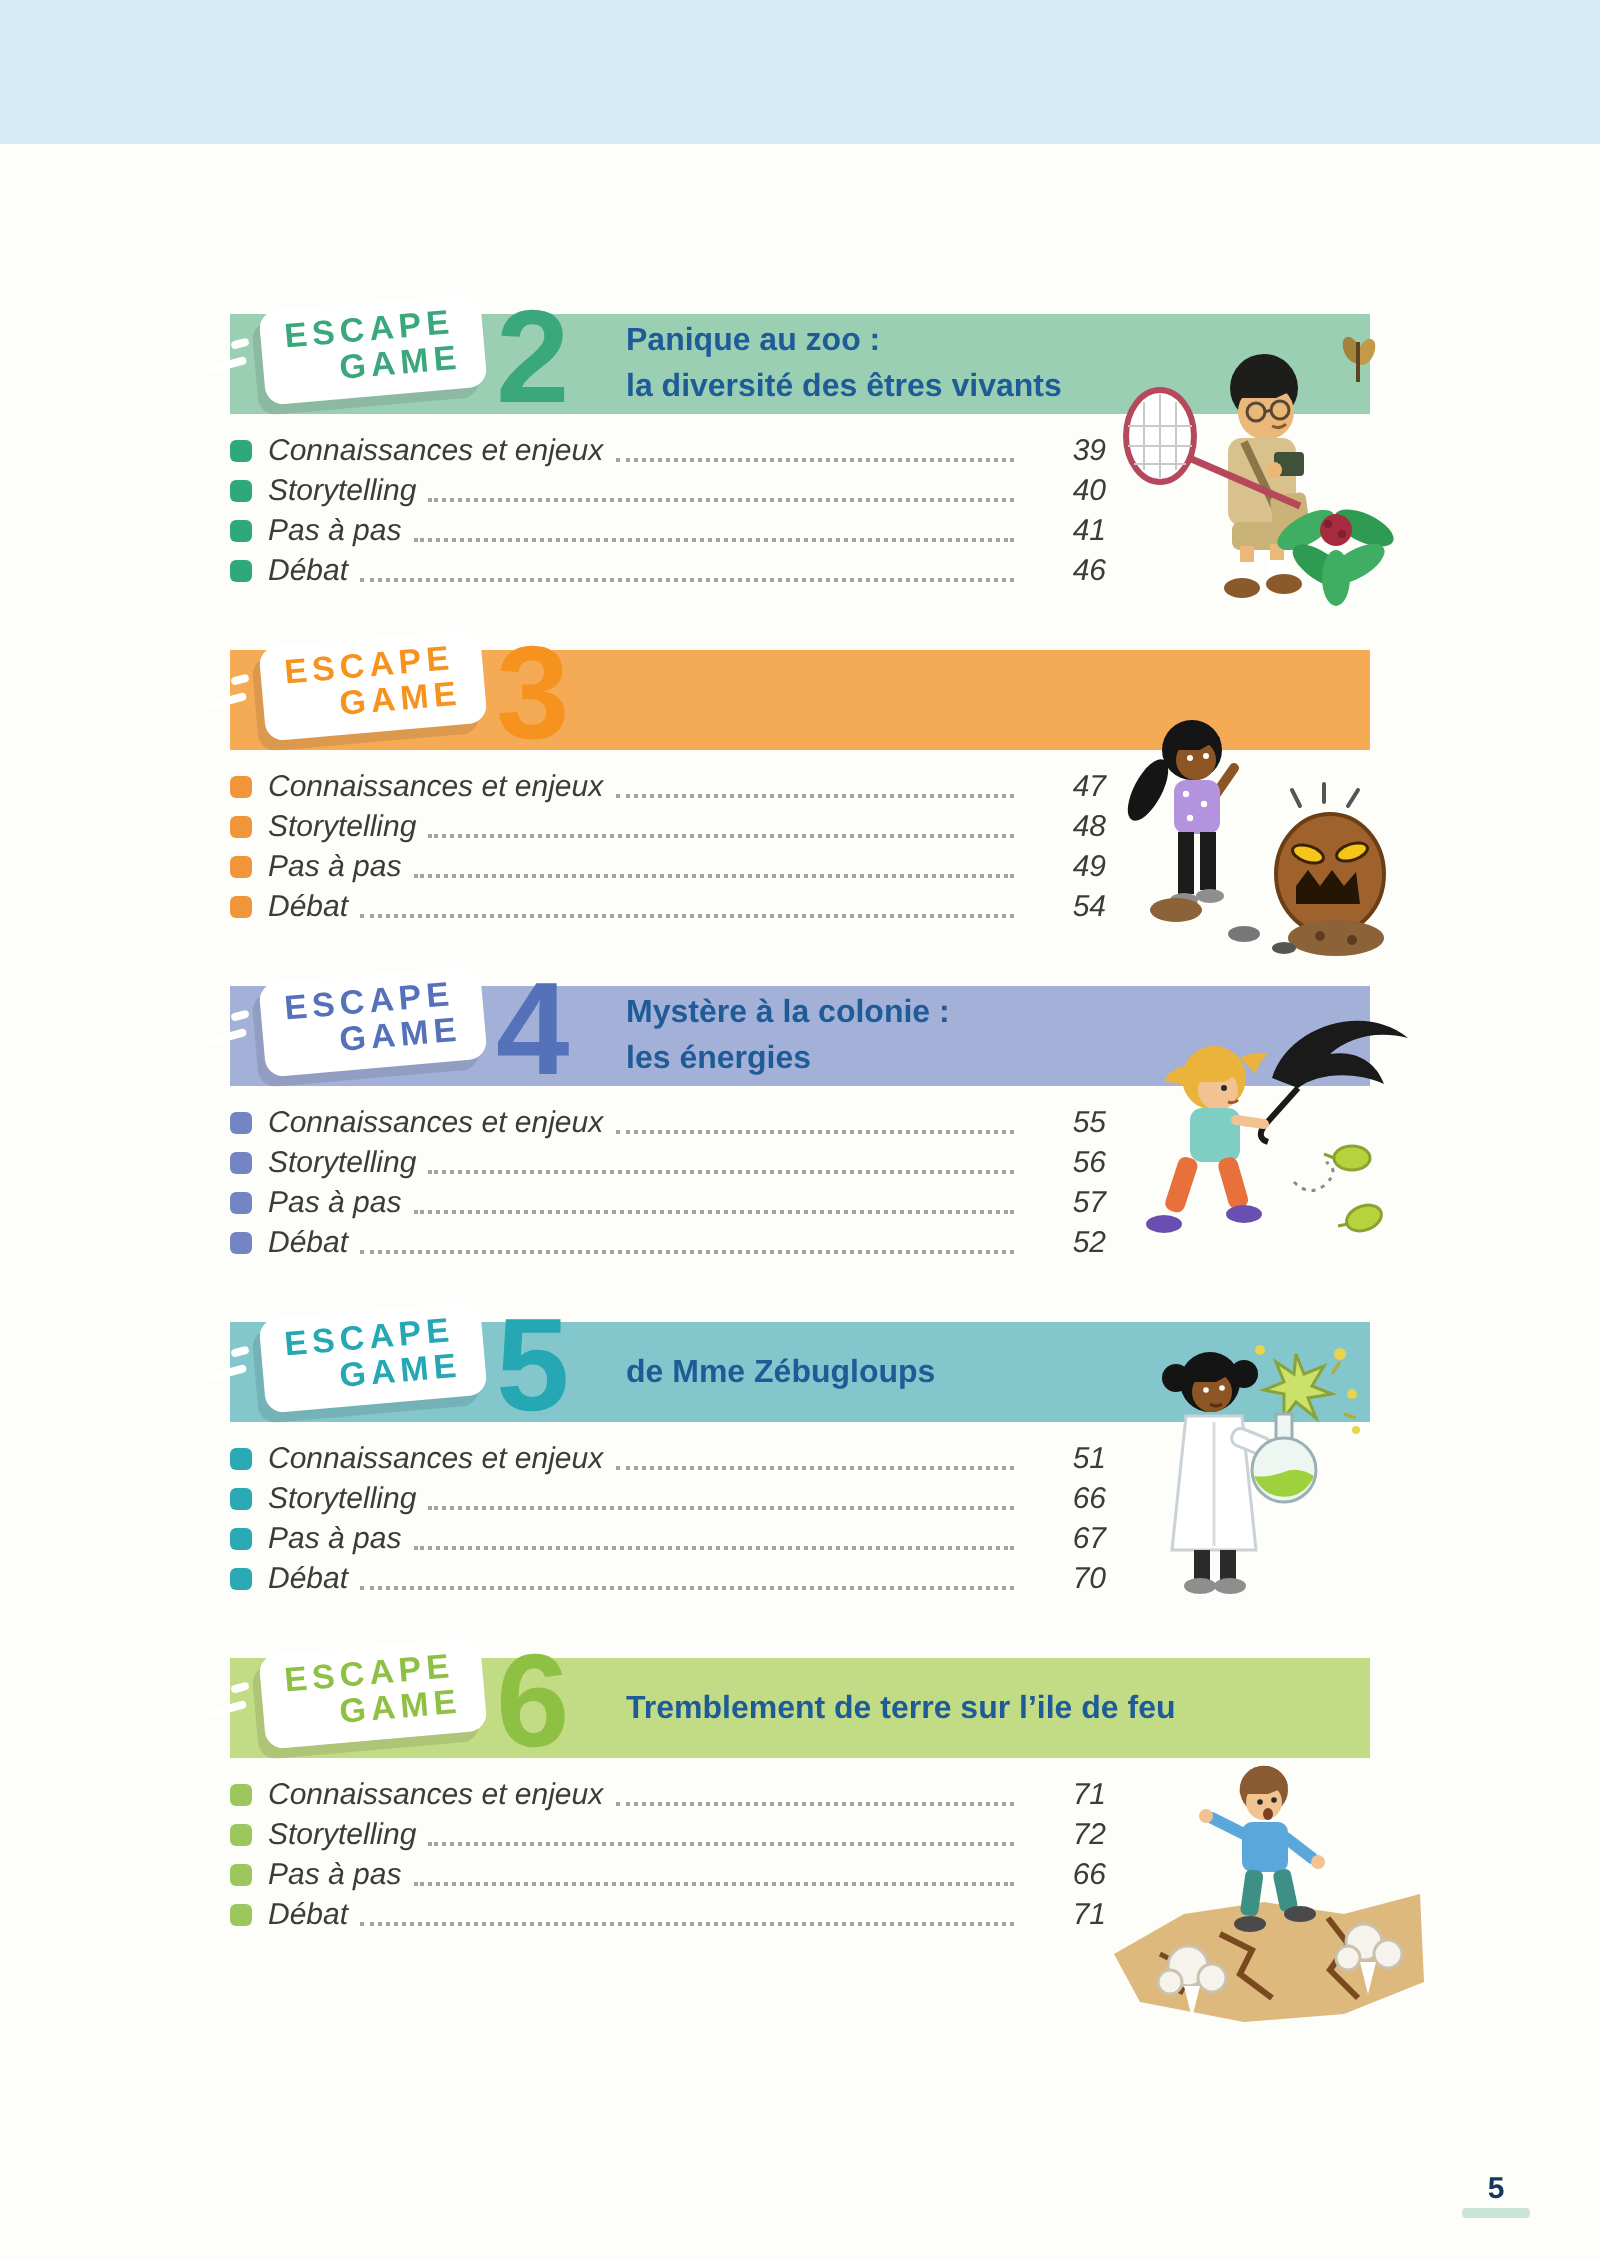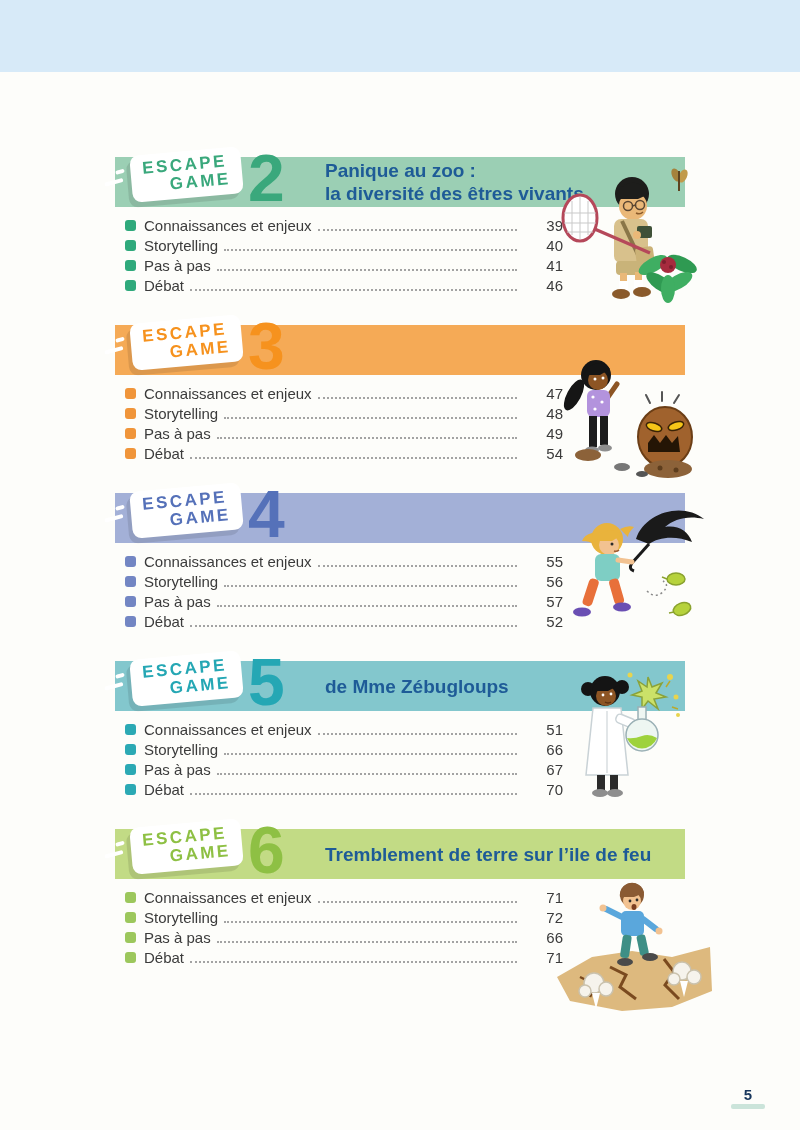--- a/index.html
+++ b/index.html
@@ -18,24 +18,24 @@
          padding:4px 12px 6px 12px;transform:rotate(-5deg);
          box-shadow:-4px 5px 0 rgba(0,0,0,0.10);}
   .badge .bl{display:block;font-size:17px;font-weight:bold;letter-spacing:2.5px;
              color:var(--accent);line-height:19px;}
   .badge .bl2{margin-left:26px;margin-top:-1px;}
   .dash{position:absolute;background:#fff;height:4px;border-radius:2px;}
   .d1{width:9px;left:-15px;top:13px;transform:rotate(-10deg);}
   .d2{width:19px;left:-27px;top:23px;transform:rotate(-10deg);}
   .big-number{position:absolute;left:133px;top:-16px;font-size:66px;line-height:74px;
               font-weight:800;color:var(--accent);}
-  .title{position:absolute;left:210px;top:0;height:50px;display:flex;flex-direction:column;
-         justify-content:center;font-size:19px;font-weight:bold;color:var(--title-color);
+  .title{position:absolute;left:198px;top:0;height:50px;display:flex;flex-direction:column;
+         justify-content:center;font-size:16px;font-weight:bold;color:var(--title-color);
          line-height:23px;white-space:nowrap;}
-  .items{position:absolute;left:125px;top:58px;width:438px;list-style:none;margin:0;padding:0;}
+  .items{position:absolute;left:115px;top:58px;width:438px;list-style:none;margin:0;padding:0;font-style:italic;}
   .items li{display:flex;align-items:center;height:20px;font-size:15px;color:var(--item-text);}
   .bullet{width:11px;height:11px;border-radius:3px;background:var(--bullet);margin-right:8px;flex:none;}
   .label{white-space:nowrap;}
   .leader{flex:1;border-bottom:2px dotted var(--leader);margin:0 5px 4px 6px;height:1px;align-self:flex-end;}
   .pagenum{flex:none;margin-left:24px;}
   .illus{position:absolute;}
 
   .footer{position:absolute;right:30px;top:1086px;width:44px;text-align:center;}
   .page-number{font-size:15px;font-weight:bold;color:var(--footer-number);}
   .page-number-underline{width:34px;height:5px;border-radius:2px;background:var(--footer-underline);margin:1px auto 0;}
@@ -194,20 +194,24 @@
 
 <section class="toc-section" style="top: 493px; --bar: #a3b0d7; --accent: #5571b9; --bullet: #7386c3;">
   <div class="bar">
     <div class="badge">
       <span class="dash d1"></span>
       <span class="dash d2"></span>
       <span class="bl">ESCAPE</span>
       <span class="bl bl2">GAME</span>
     </div>
     <div class="big-number">4</div>
+    <div class="title">
+      <div>Mystère à la colonie :</div>
+      <div>les énergies</div>
+    </div>
   </div>
   <ul class="items">
     <li>
         <span class="bullet"></span>
         <span class="label">Connaissances et enjeux</span>
         <span class="leader"></span>
         <span class="pagenum">55</span>
       </li>
     <li>
         <span class="bullet"></span>

